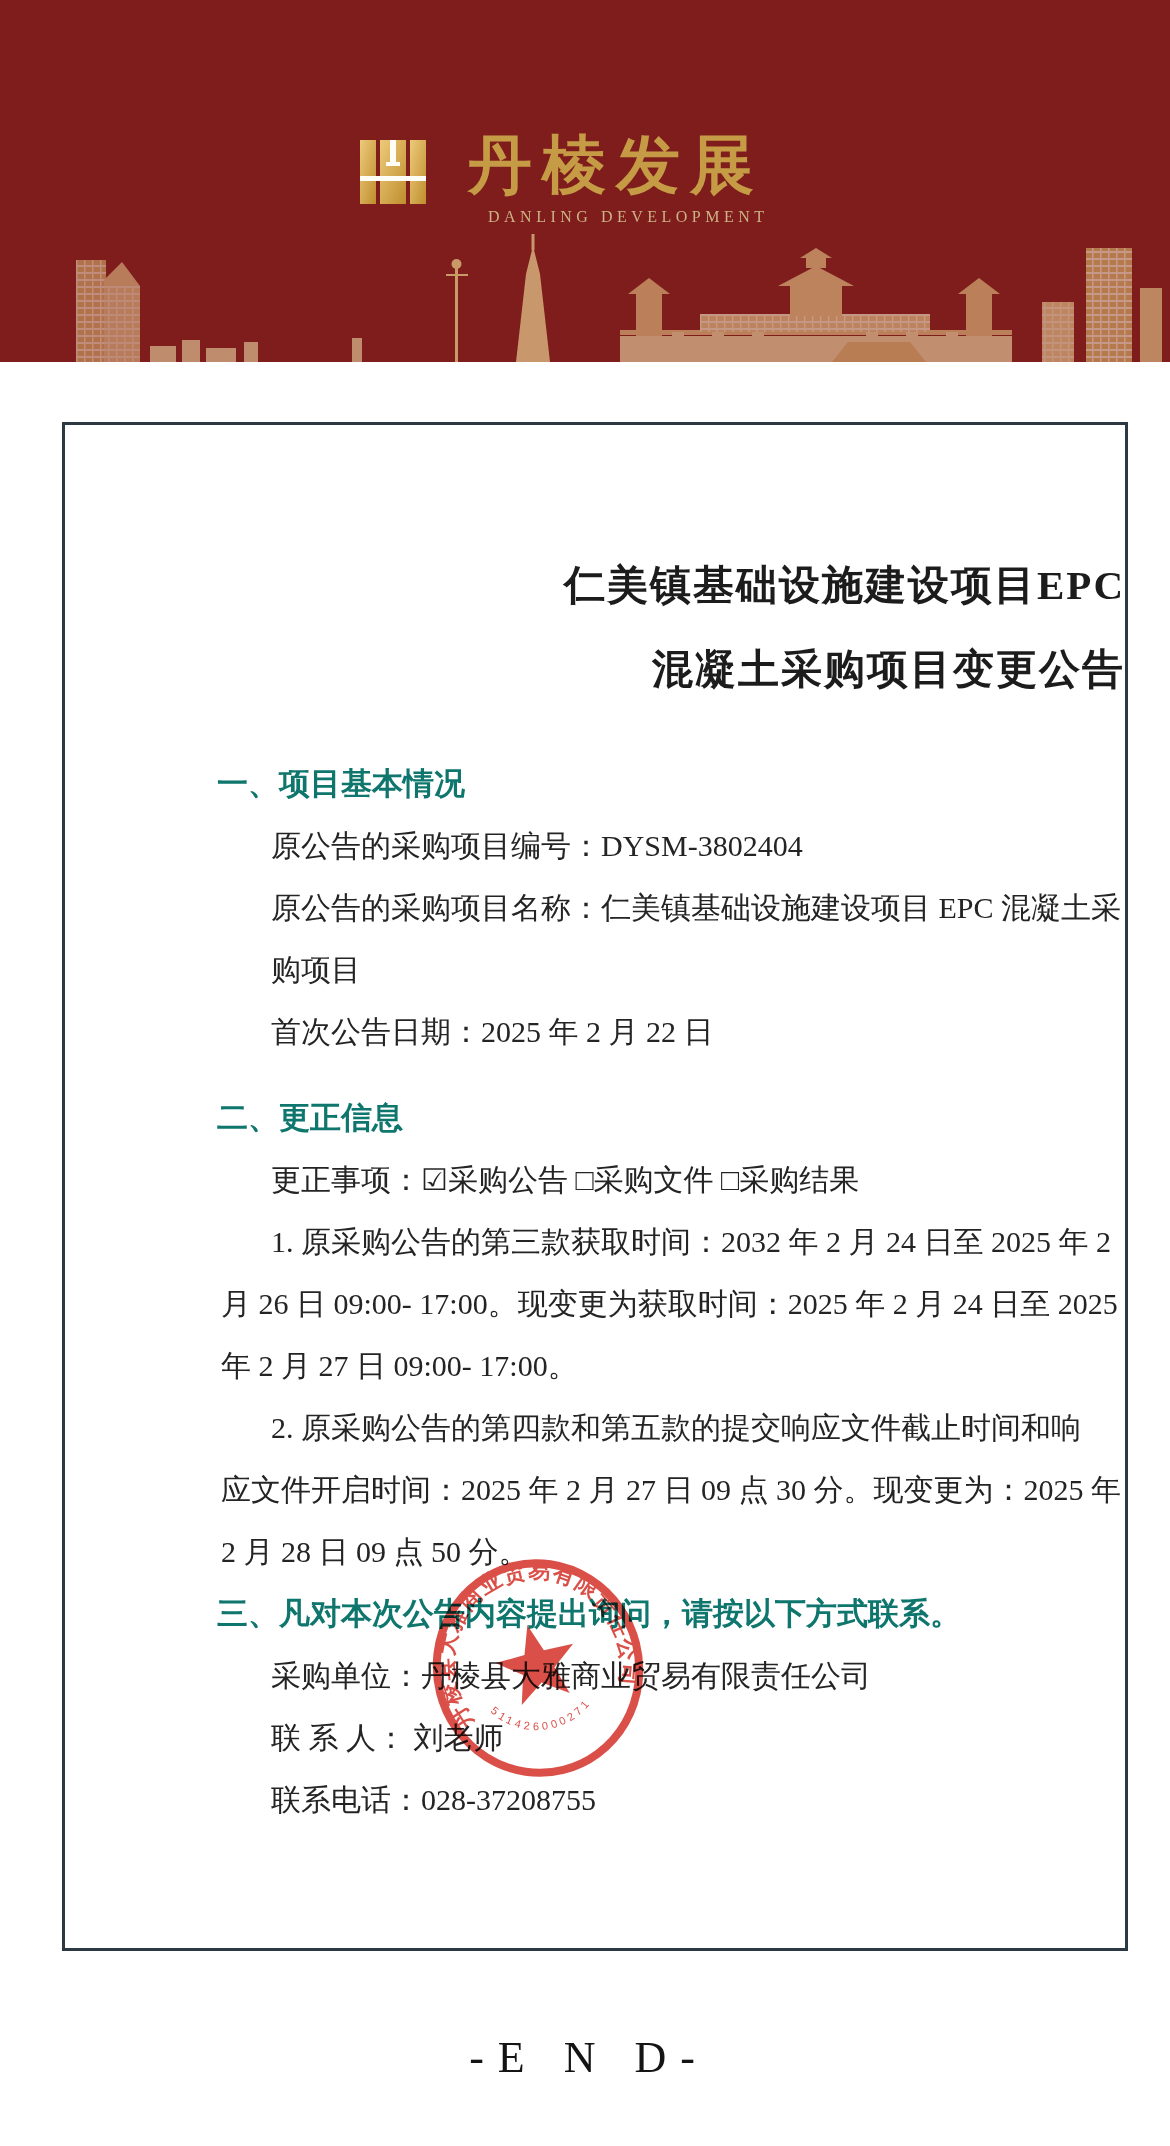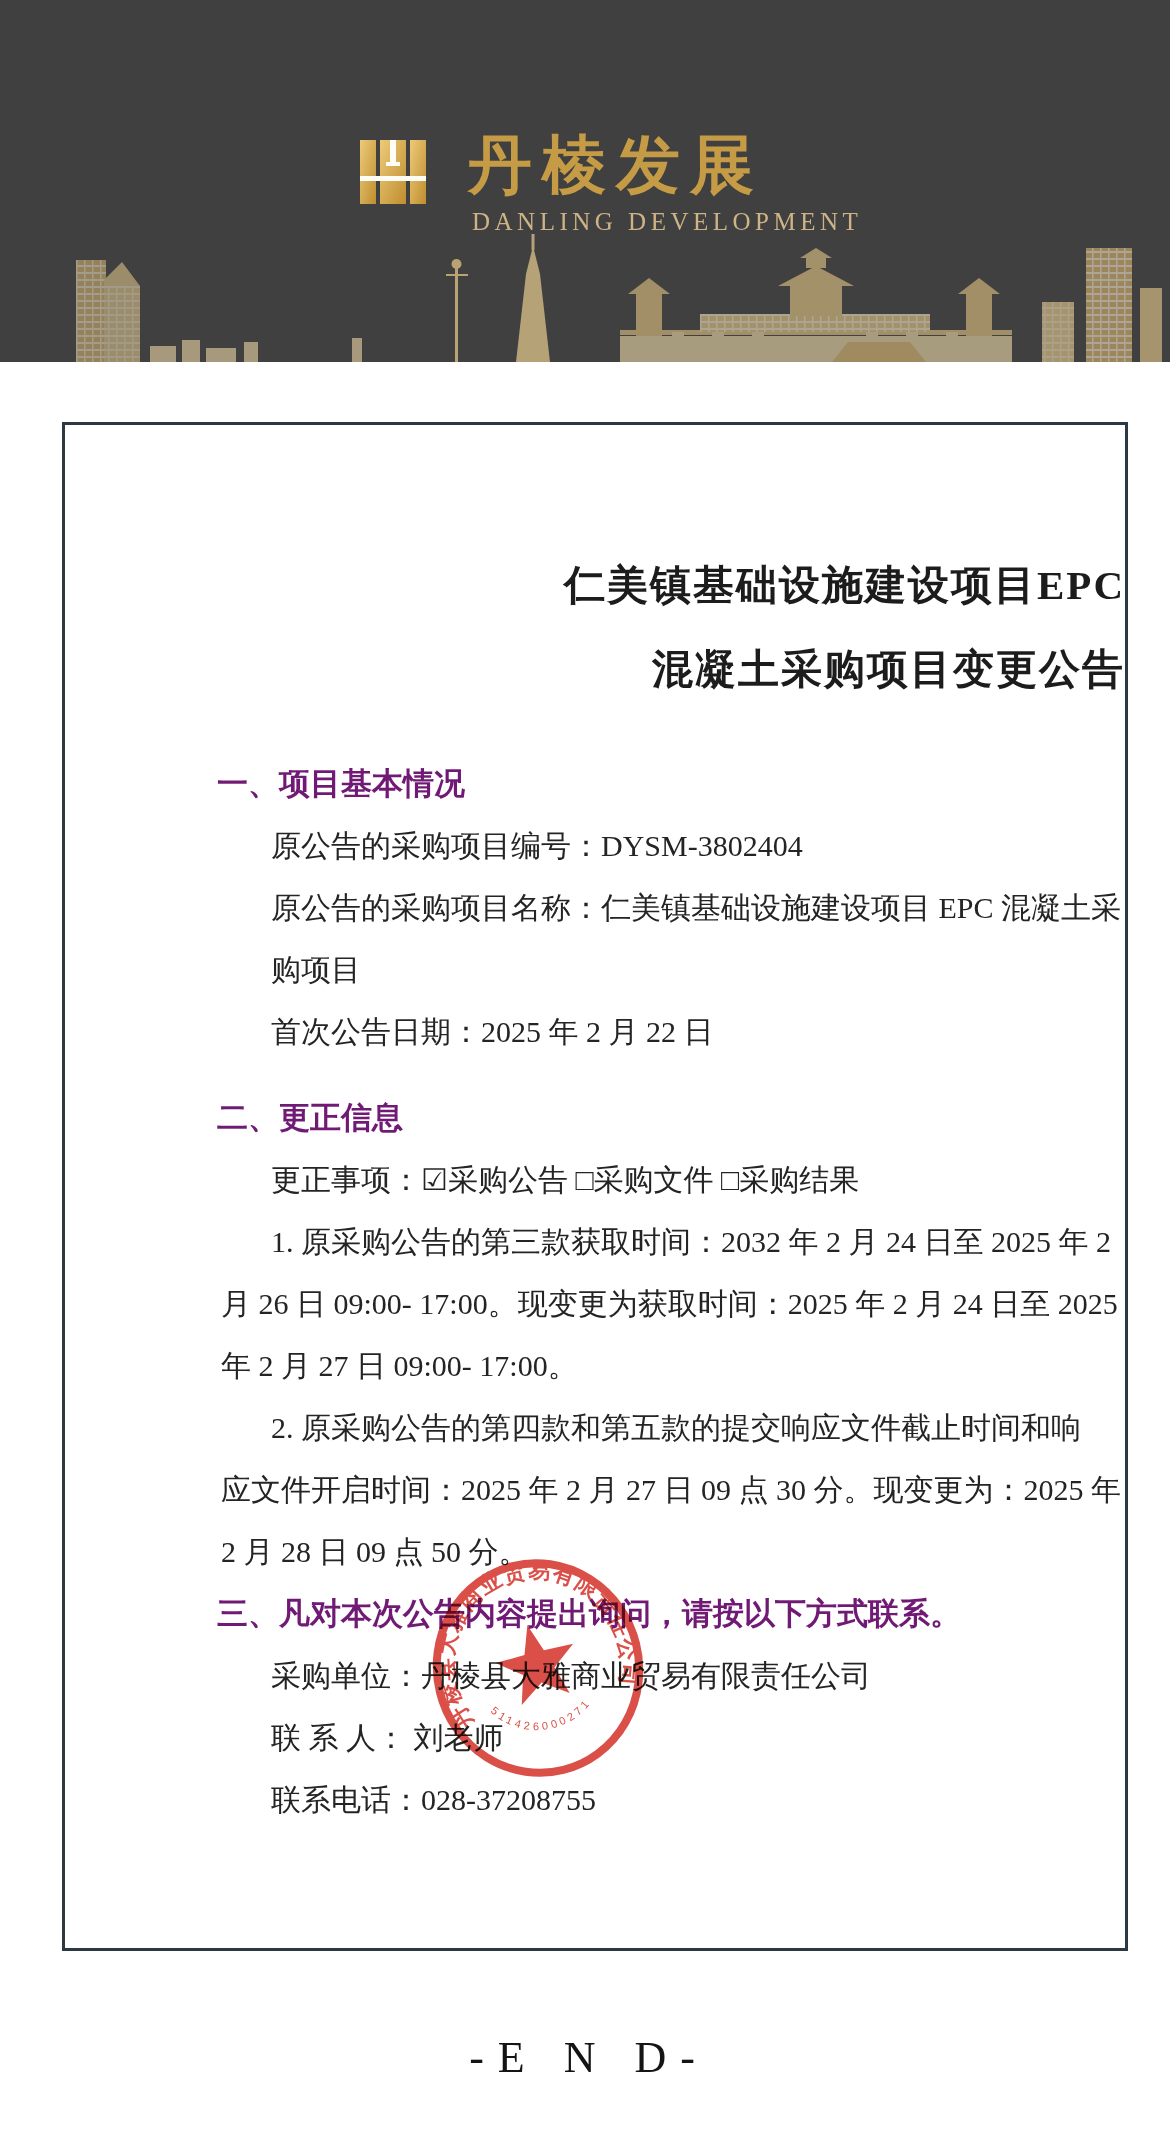--- a/index.html
+++ b/index.html
@@ -2,43 +2,43 @@
 <html><head>
 <meta charset="utf-8">
 <style>
   html,body{margin:0;padding:0;}
   body{
     width:1170px;height:2146px;position:relative;background:#ffffff;
     font-family:"Liberation Serif","DejaVu Serif",serif;color:#222;
     overflow:hidden;
   }
   
-  .header{position:absolute;left:0;top:0;width:1170px;height:362px;background:#404040;}
+  .header{position:absolute;left:0;top:0;width:1170px;height:362px;background:#7f1d1d;}
   .logo-icon{position:absolute;left:360px;top:140px;width:66px;height:64px;}
   .brand-cn{
     position:absolute;left:468px;top:122px;width:320px;height:84px;
     font-size:64px;font-weight:700;letter-spacing:10px;color:#c59b45;
     font-family:"Liberation Serif",serif;white-space:nowrap;
   }
   .brand-en{
-    position:absolute;left:472px;top:208px;font-size:25px;letter-spacing:4.5px;
+    position:absolute;left:488px;top:208px;font-size:16px;letter-spacing:4.5px;
     color:#cdb385;font-family:"Liberation Serif",serif;white-space:nowrap;
   }
   .skyline{position:absolute;left:0;bottom:0;width:1170px;height:132px;}
   
   .card{
     position:absolute;left:62px;top:422px;width:1066px;height:1529px;
     background:#fff;border:3px solid #2c3842;box-sizing:border-box;
   }
   .doc-title{margin-top:118px;text-align:right;font-weight:700;color:#1c1c1c;}
   .doc-title .t-line{font-size:41px;line-height:84px;letter-spacing:2px;}
   .sec-heading{
     margin-left:152px;height:62px;line-height:62px;
     font-family:"Liberation Sans","DejaVu Sans",sans-serif;
-    font-size:31px;font-weight:700;color:#701a75;white-space:nowrap;
+    font-size:31px;font-weight:700;color:#0f766e;white-space:nowrap;
   }
   .mt-title{margin-top:42px;}
   .mt-sec{margin-top:24px;}
   .line{
     height:62px;line-height:62px;font-size:30px;color:#242424;white-space:nowrap;
   }
   .indent{margin-left:206px;}
   .flush{margin-left:156px;}
   
   .seal{position:absolute;left:358px;top:1128px;width:230px;height:230px;

